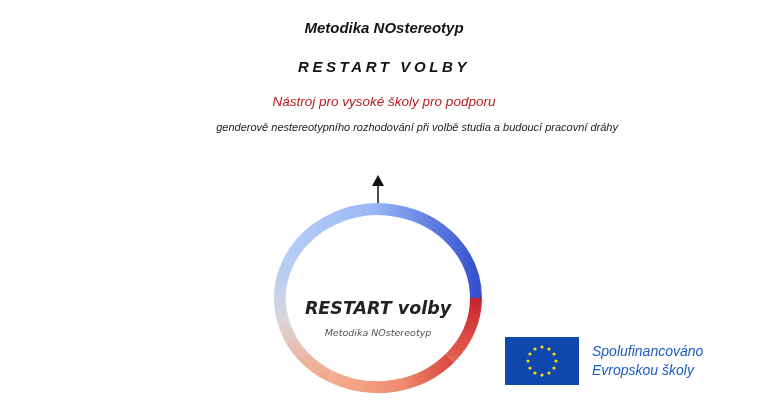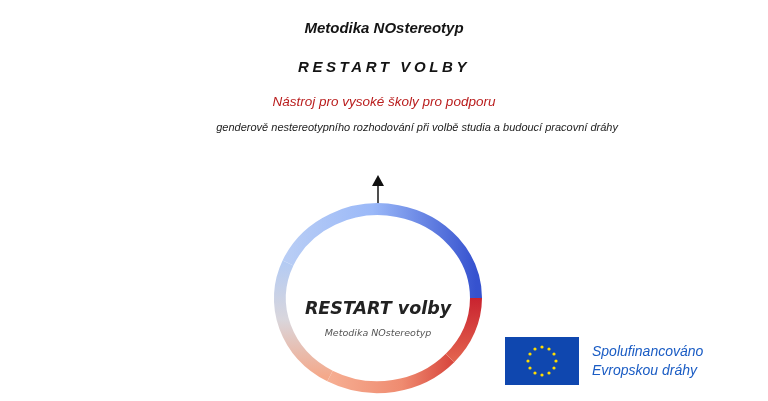--- a/index.html
+++ b/index.html
@@ -159,15 +159,15 @@
         <circle cx="30" cy="36" r="1.6"></circle>
         <circle cx="25" cy="31" r="1.6"></circle>
         <circle cx="23" cy="24" r="1.6"></circle>
         <circle cx="25" cy="17" r="1.6"></circle>
         <circle cx="30" cy="12" r="1.6"></circle>
       </g>
     </svg>
   </div>
   <div class="eu-text">
     <div>Spolufinancováno</div>
-    <div>Evropskou dráhy</div>
+    <div>Evropskou školy</div>
   </div>
 </div>
 
 </body></html>

